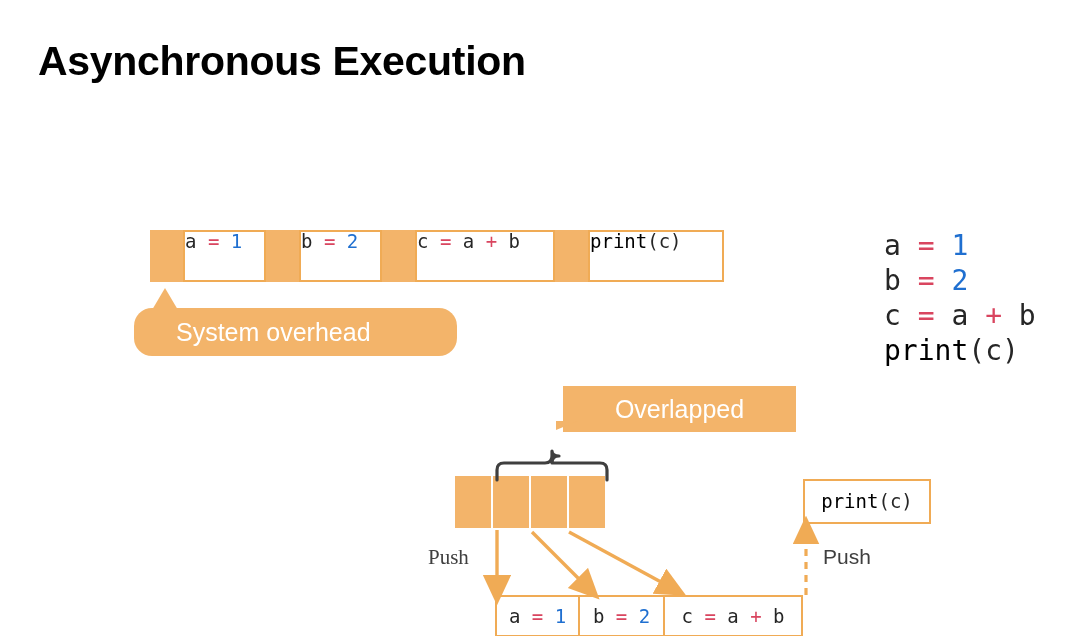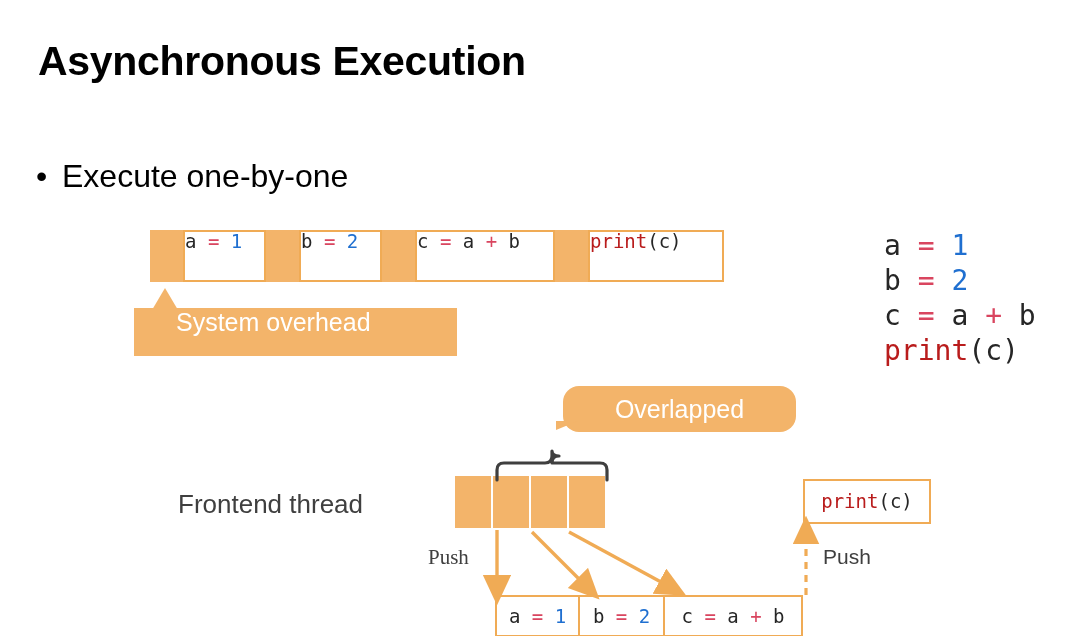--- a/index.html
+++ b/index.html
@@ -28,51 +28,51 @@
   .codebox{
     background:#ffffff;border:2px solid #f0ab55;box-sizing:border-box;
     display:flex;align-items:center;justify-content:center;
   }
   .code{
     font-family:"DejaVu Sans Mono","Liberation Mono",monospace;
     font-size:19px;color:#262626;white-space:pre;line-height:1;
   }
   .op{color:#d9455f;}
   .num{color:#1f6fd0;}
-  .fn{color:#b91c1c;text-align:center;}
+  .fn{color:#000000;text-align:center;}
 
   
   #timeline-row{left:150px;top:194px;height:52px;}
 
   
   #callout-overhead{
     left:134px;top:272px;width:323px;height:48px;
-    background:#f3b46a;border-radius:0;
-    display:flex;align-items:flex-start;
+    background:#f3b46a;border-radius:18px;
+    display:flex;align-items:center;
   }
   #callout-overhead .ctext{
     color:#ffffff;font-size:25px;margin-left:42px;white-space:nowrap;
   }
   #callout-overhead-tail{
     left:152px;top:252px;width:0;height:0;
     border-left:13px solid transparent;border-right:13px solid transparent;
     border-bottom:22px solid #f3b46a;
   }
 
   
   #source-listing{
     left:884px;top:192px;
     font-family:"DejaVu Sans Mono","Liberation Mono",monospace;
     font-size:28px;line-height:35px;color:#262626;white-space:pre;
   }
 
   
   #callout-overlapped{
     left:563px;top:350px;width:233px;height:46px;
-    background:#f3b46a;border-radius:16px;
+    background:#f3b46a;border-radius:0;
     display:flex;align-items:center;justify-content:center;
   }
   #callout-overlapped .ctext{color:#ffffff;font-size:25px;white-space:nowrap;}
   #callout-overlapped-tail{
     left:556px;top:385px;width:0;height:0;
     border-top:9px solid #f3b46a;
     border-right:22px solid transparent;
     border-bottom:9px solid transparent;
   }
 
@@ -101,40 +101,36 @@
   #label-push{left:428px;top:509px;font-family:Liberation Serif, serif;}
   #label-wait{left:823px;top:509px;}
 </style>
 </head>
 <body>
 
 <div class="stage">
 
   <div class="abs" id="slide-title">Asynchronous Execution</div>
 
-  <div class="abs bullet" id="bullet-1">
-    <span class="dot">•</span><span>Execute one-by-one</span>
-  </div>
 
   <div class="abs" id="timeline-row"><div class="ovh" style="height: 52px; width: 33px; display: inline-block; vertical-align: top;"></div><div class="codebox" style="height: 52px; width: 83px; display: inline-block; vertical-align: top;"><span class="code"><span>a </span><span class="op">=</span><span> </span><span class="num">1</span></span></div><div class="ovh" style="height: 52px; width: 33px; display: inline-block; vertical-align: top;"></div><div class="codebox" style="height: 52px; width: 83px; display: inline-block; vertical-align: top;"><span class="code"><span>b </span><span class="op">=</span><span> </span><span class="num">2</span></span></div><div class="ovh" style="height: 52px; width: 33px; display: inline-block; vertical-align: top;"></div><div class="codebox" style="height: 52px; width: 140px; display: inline-block; vertical-align: top;"><span class="code"><span>c </span><span class="op">=</span><span> a </span><span class="op">+</span><span> b</span></span></div><div class="ovh" style="height: 52px; width: 33px; display: inline-block; vertical-align: top;"></div><div class="codebox" style="height: 52px; width: 136px; display: inline-block; vertical-align: top;"><span class="code"><span class="fn">print</span><span>(c)</span></span></div></div>
 
   <div class="abs" id="callout-overhead-tail"></div>
   <div class="abs" id="callout-overhead">
     <span class="ctext">System overhead</span>
   </div>
 
   <div class="abs" id="source-listing"><div><span>a </span><span class="op">=</span><span> </span><span class="num">1</span></div><div><span>b </span><span class="op">=</span><span> </span><span class="num">2</span></div><div><span>c </span><span class="op">=</span><span> a </span><span class="op">+</span><span> b</span></div><div><span class="fn">print</span><span>(c)</span></div></div>
 
 
   <div class="abs" id="callout-overlapped">
     <span class="ctext">Overlapped</span>
   </div>
   <div class="abs" id="callout-overlapped-tail"></div>
 
-  <div class="abs thread-label" id="label-frontend">Frontend thread</div>
 
   <div class="abs" id="frontend-blocks">
       <div class="fb"></div>
       <div class="fb"></div>
       <div class="fb"></div>
       <div class="fb"></div>
     </div>
 
   <div class="abs" id="backend-boxes">
       <div class="codebox" style="width: 85px;">

